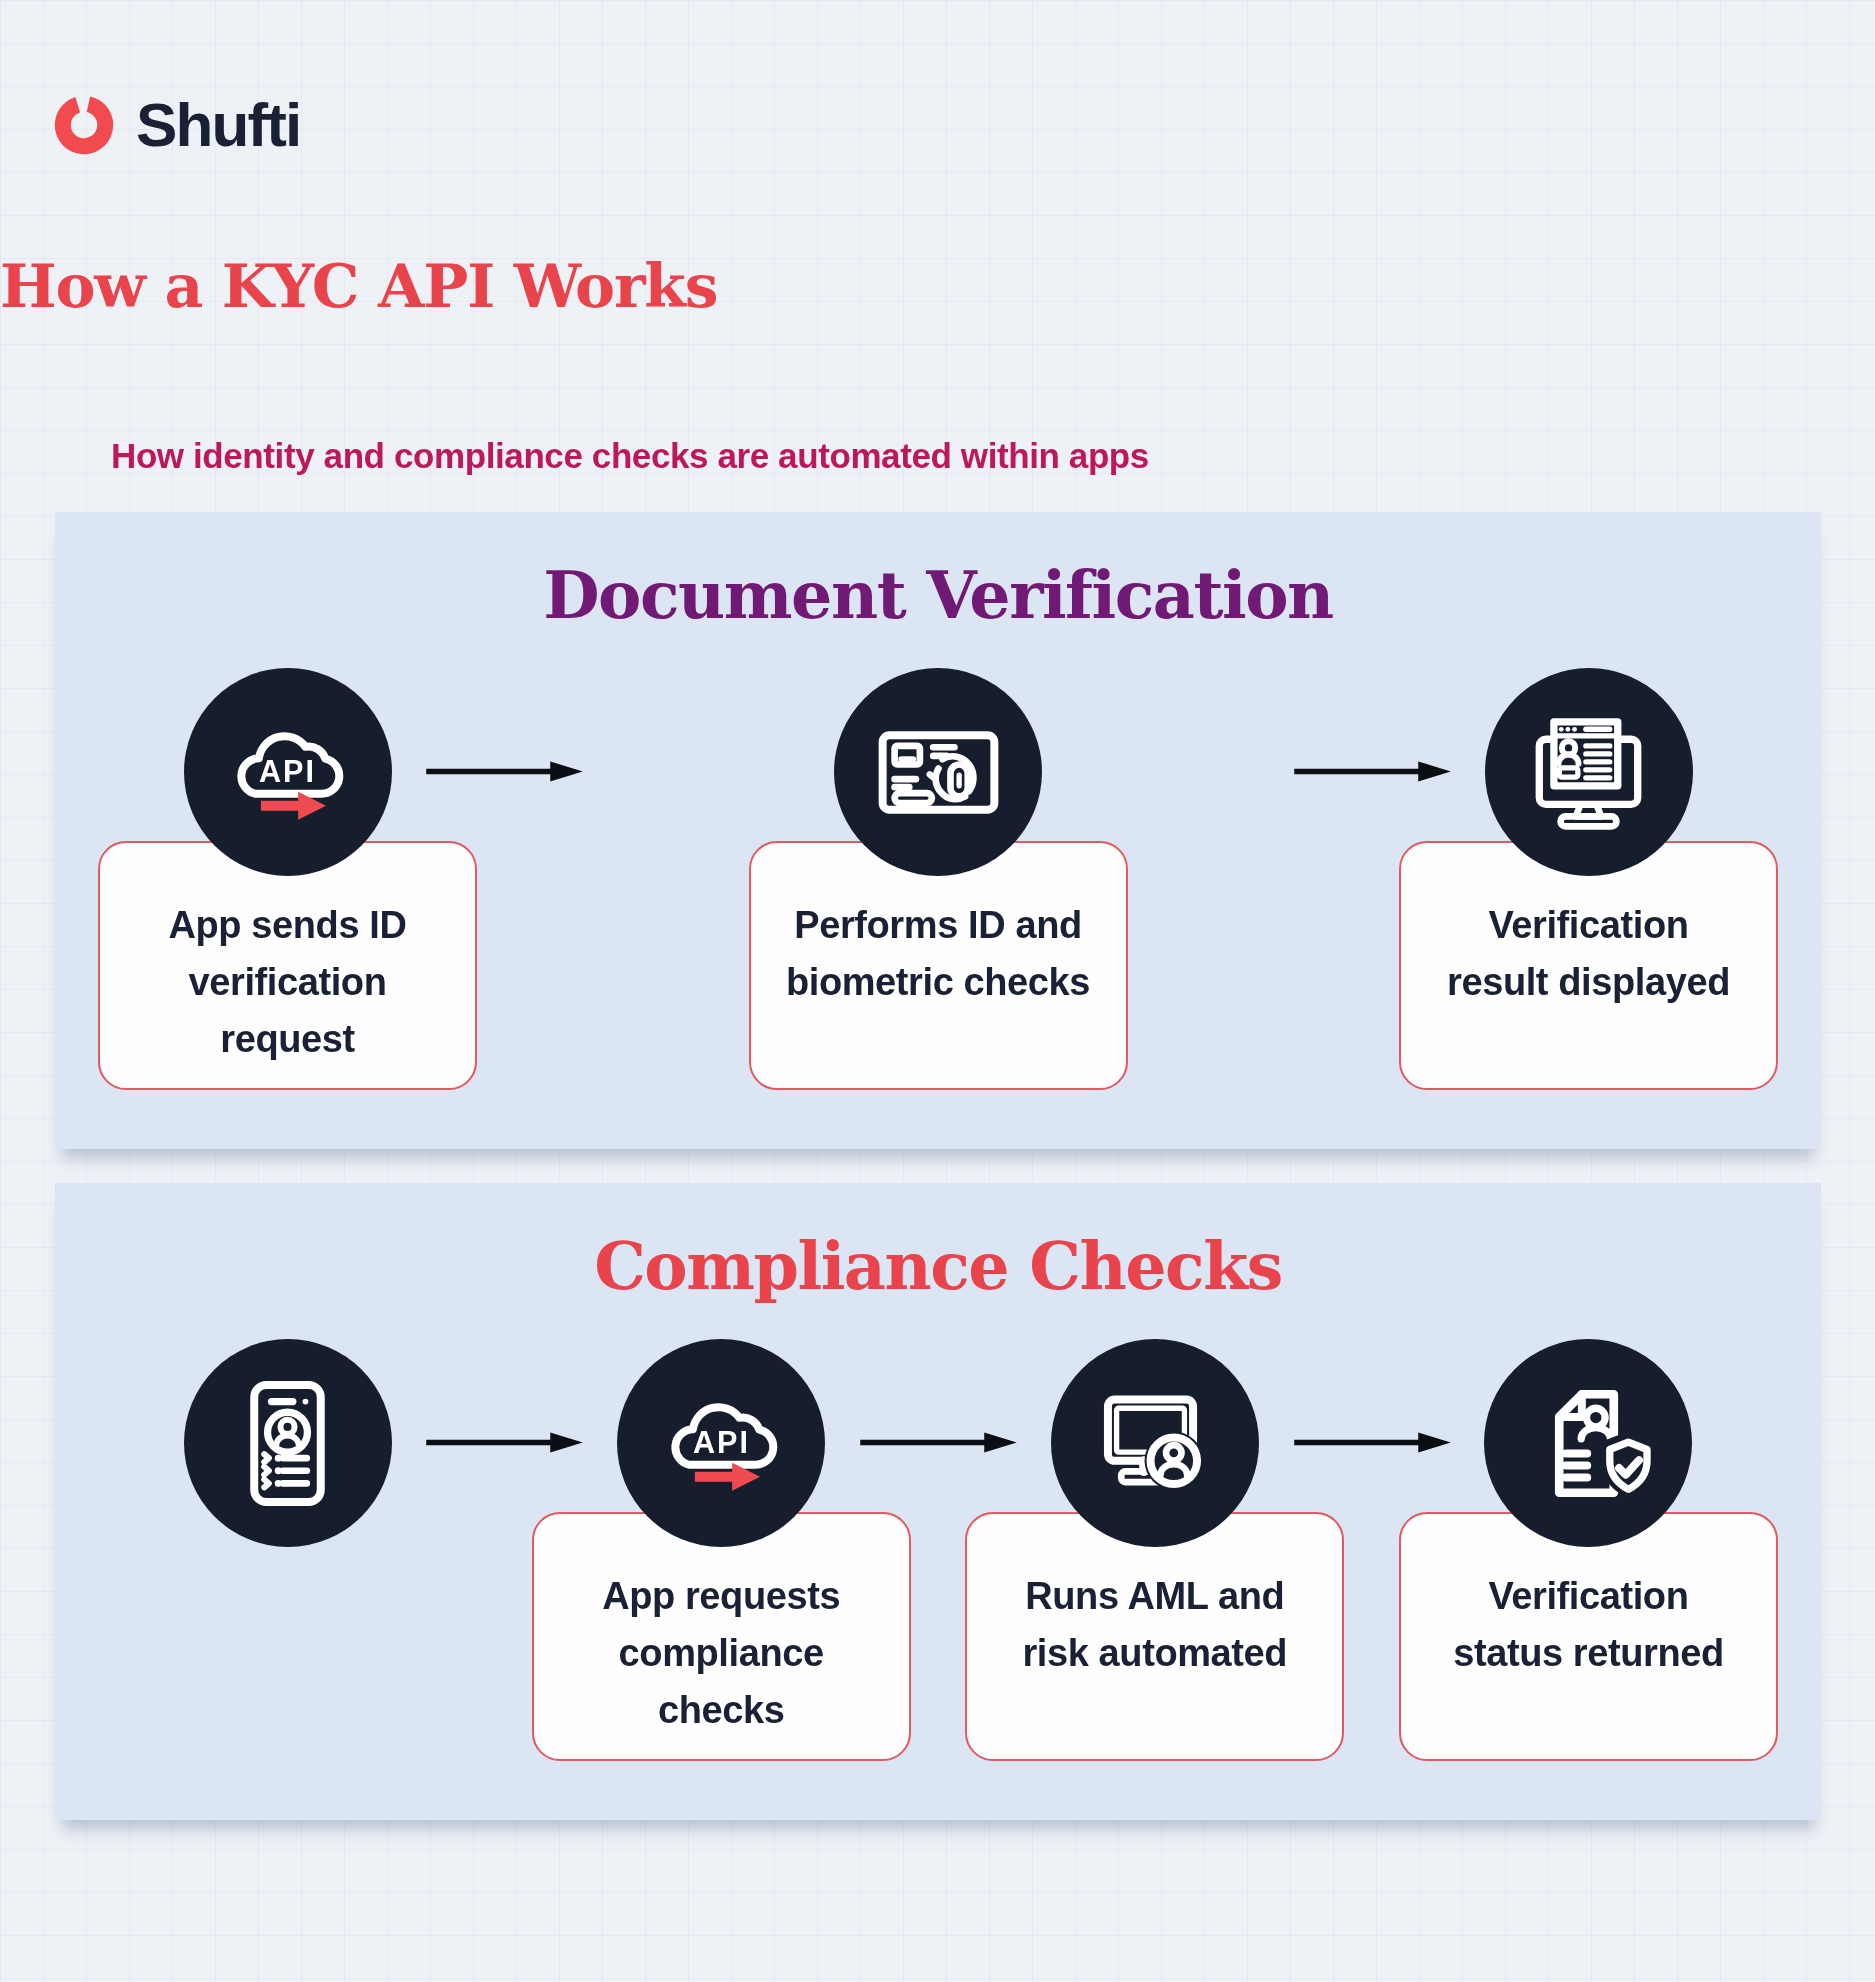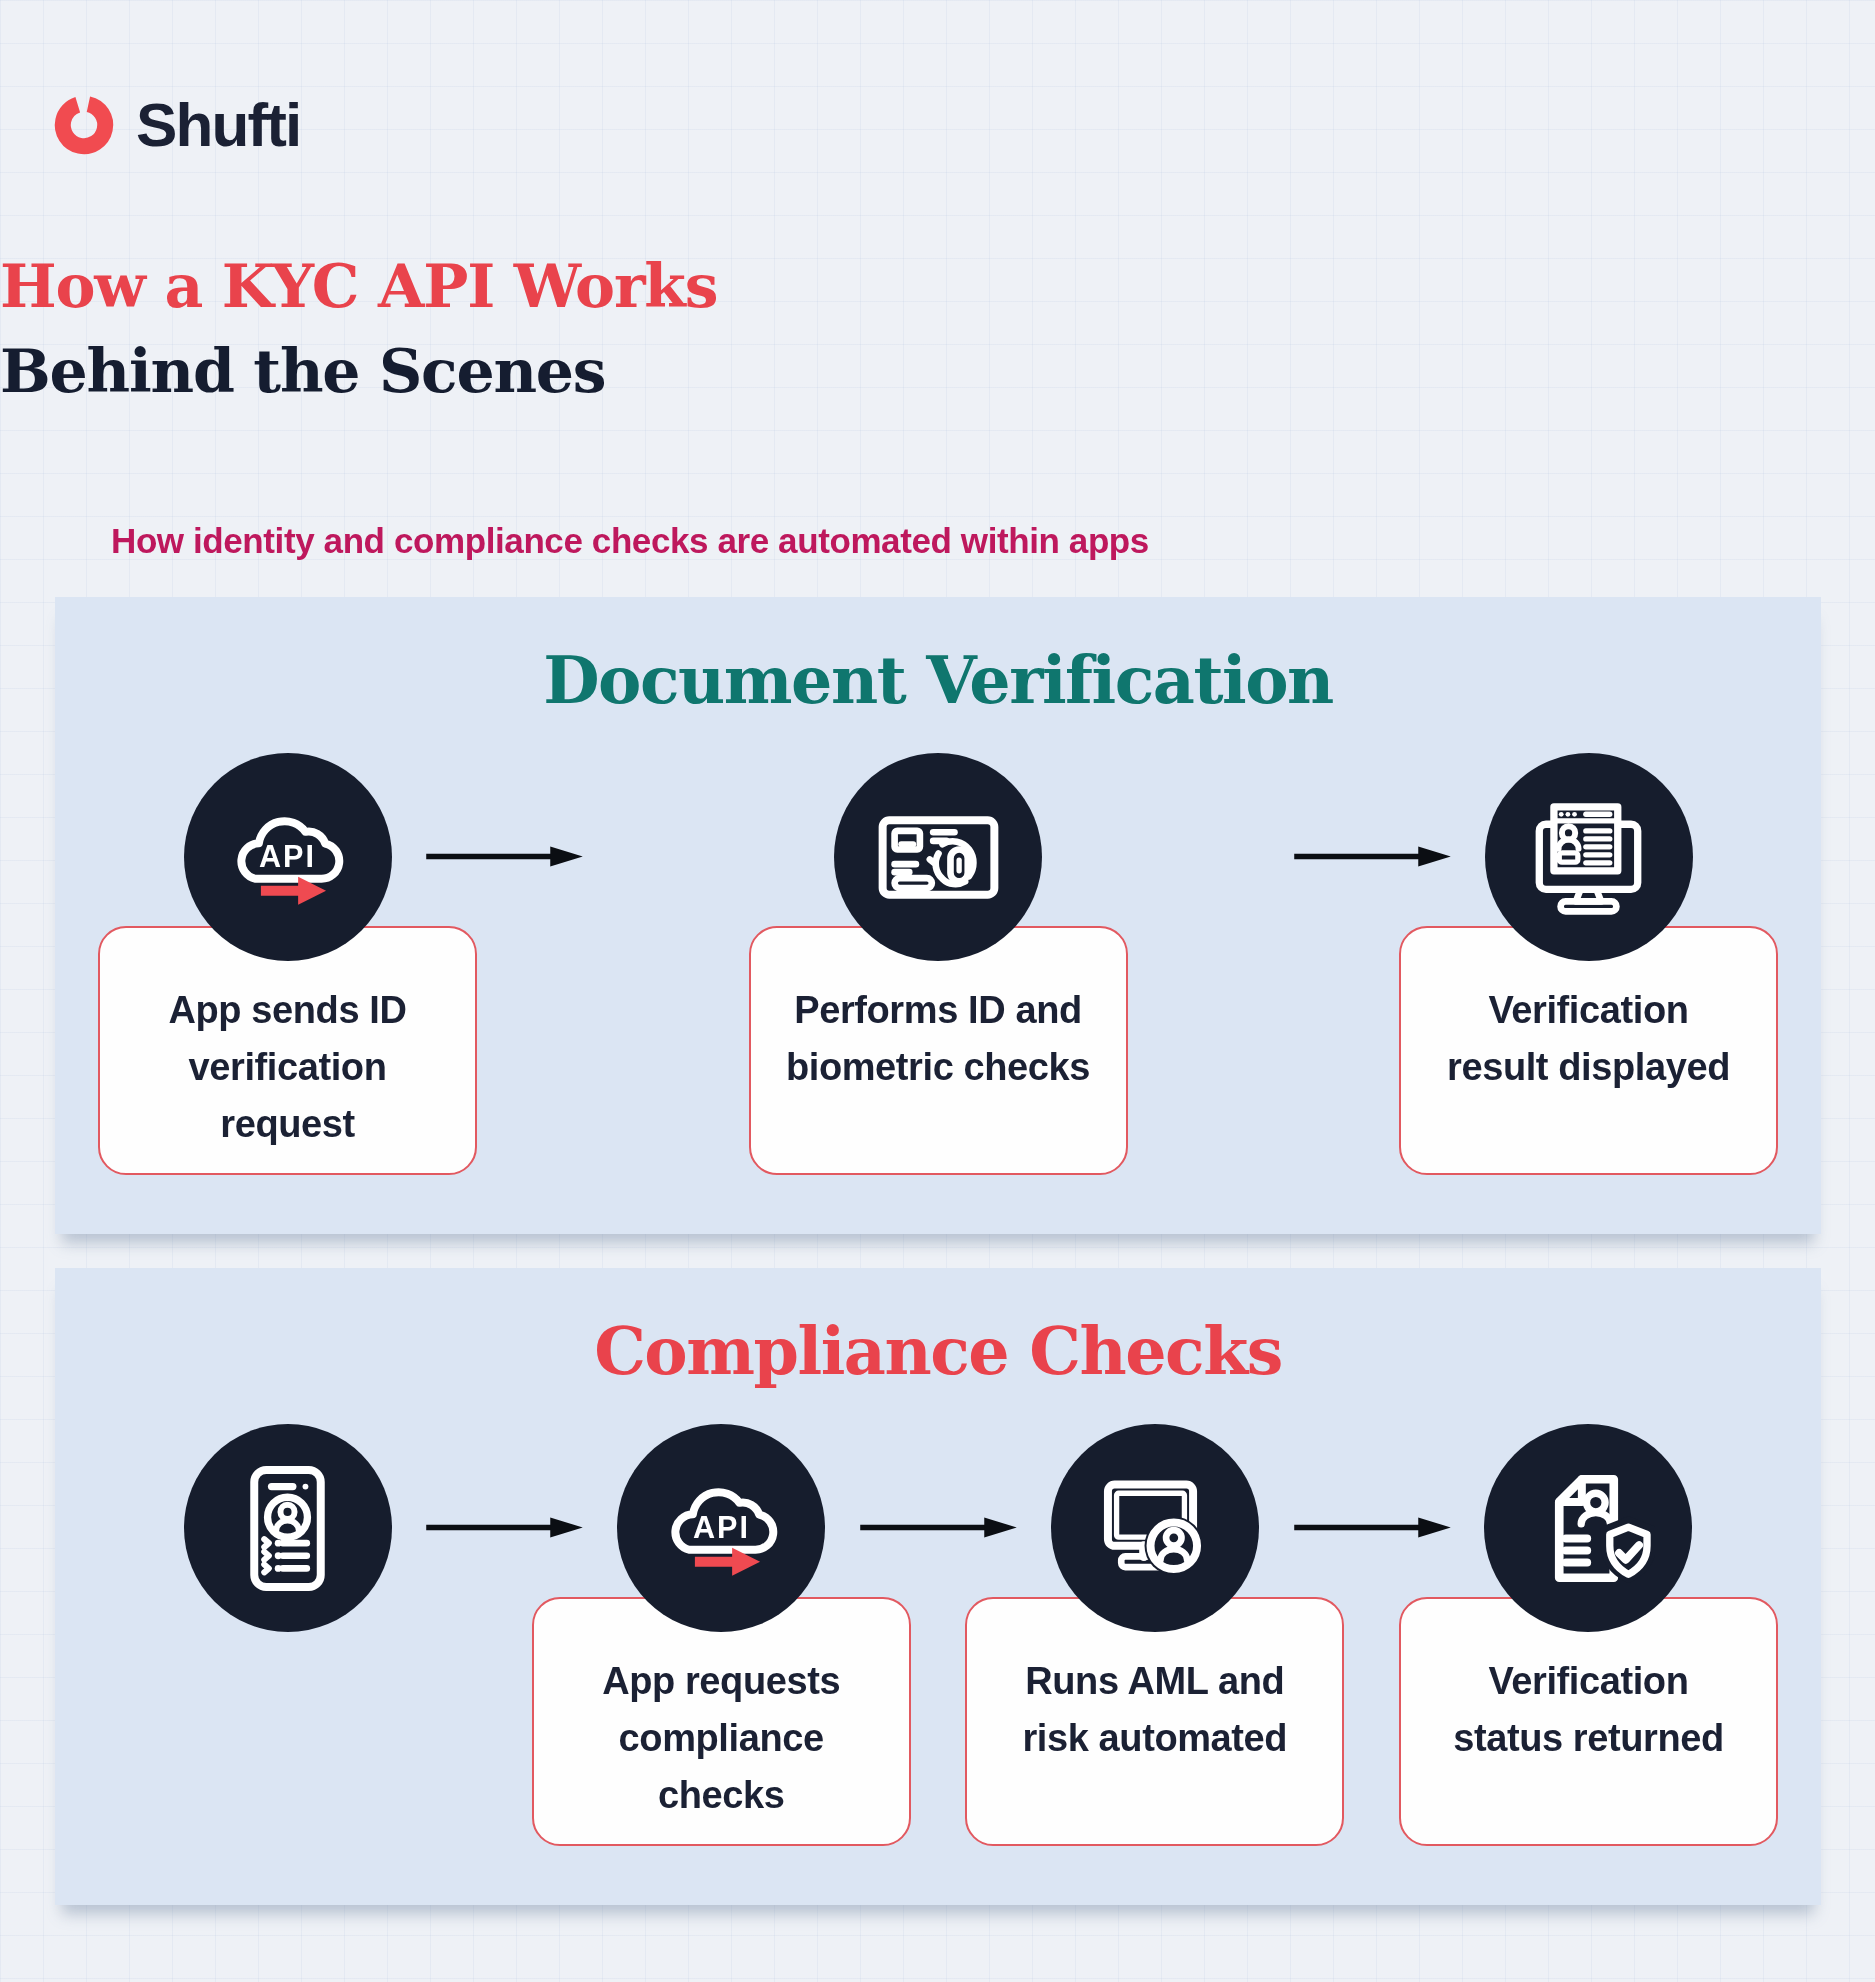--- a/index.html
+++ b/index.html
@@ -30,21 +30,21 @@
   .panel{
     width:1766px;margin:36px auto 0;background:#dbe5f3;
     padding:51px 43px 59px;box-sizing:border-box;
     box-shadow:0 15.5px 14px -7px rgba(110,130,160,0.42);
   }
   .panel + .panel{margin-top:34px;}
   .section-heading{
     text-align:center;font-family:"DejaVu Serif", serif;font-weight:700;
     font-size:65px;line-height:1;letter-spacing:-1.5px;margin:0;
   }
-  .heading-navy{color:#0f766e;}
+  .heading-navy{color:#701a75;}
   .heading-red{color:#e9434c;}
 
   .steps-row{position:relative;margin-top:40px;display:flex;justify-content:space-between;}
   .step{width:379px;display:flex;flex-direction:column;align-items:center;position:relative;}
   .step-circle{
     width:208px;height:208px;border-radius:50%;background:#161d2d;
     display:flex;align-items:center;justify-content:center;position:relative;z-index:2;
     flex:0 0 auto;
   }
   .step-circle svg{width:133px;height:133px;display:block;}
@@ -171,21 +171,20 @@
 <header>
   <div class="logo-row">
     <svg class="logo-mark" viewBox="0 0 80 80">
       <circle cx="40" cy="40" r="26.5" fill="none" stroke="#f14b50" stroke-width="20" stroke-dasharray="152 14.5" transform="rotate(-78 40 40)"></circle>
     </svg>
     <span class="brand-name">Shufti</span>
   </div>
 
   <h1 class="main-title">
     <span class="line1" style="display:block">How a KYC API Works</span>
-    <span class="line2" style="display:block">Behind the Scenes</span>
   </h1>
 
   <p class="page-subtitle">How identity and compliance checks are automated within apps</p>
 </header>
 
 <section class="panel">
   <h2 class="section-heading heading-navy">Document Verification</h2>
 
   <div class="steps-row">
 

